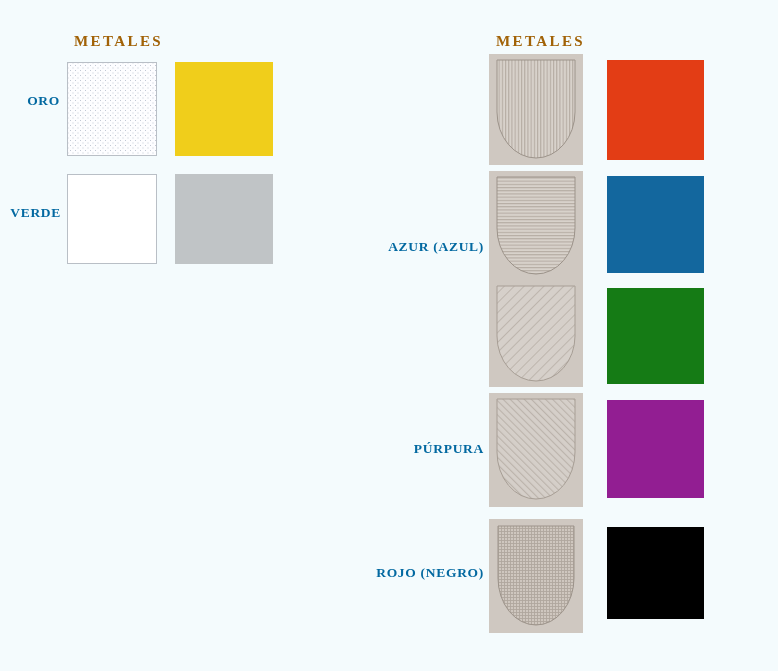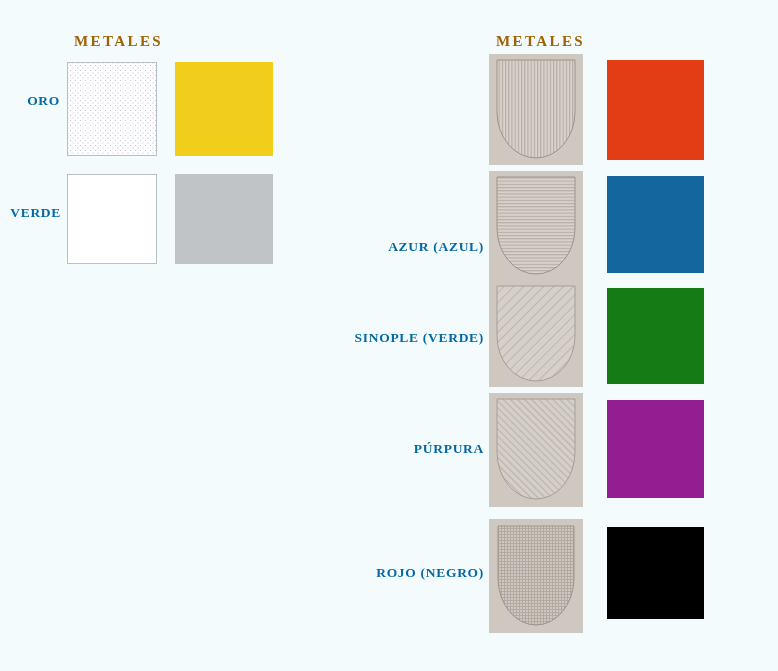--- a/index.html
+++ b/index.html
@@ -140,21 +140,20 @@
       <rect width="94" height="110" fill="#cfc8c1"></rect>
       <g clip-path="url(#clip-shield-2)">
         <rect width="94" height="110" fill="url(#pat-horizontal)"></rect>
       </g>
       <path d="M8 6 H86 V57 A39 46 0 0 1 47 103 A39 46 0 0 1 8 57 Z" fill="none" stroke="#9c938a" stroke-width="1"></path>
     </svg>
   </div>
 
   <div class="color-swatch" style="left: 607px; top: 176px; width: 97px; height: 97px; background: #13679e;"></div>
 
-  <div class="row-label" style="left: 336px; top: 330px; width: 148px;">SINOPLE (VERDE)</div>
 
   <div class="hatch-tile shield-tile" style="left: 489px; top: 281px; width: 94px; height: 106px;">
     <svg viewBox="0 0 94 106" preserveAspectRatio="none">
       <defs>
         <pattern id="pat-diag-dexter" width="7" height="7" patternUnits="userSpaceOnUse" patternTransform="rotate(45)">
           <rect width="7" height="7" fill="#d6d0ca"></rect>
           <rect x="0" y="0" width="1" height="7" fill="#bdb5ad"></rect>
         </pattern>
         <clipPath id="clip-shield-3">
           <path d="M8 5 H86 V55 A39 45 0 0 1 47 100 A39 45 0 0 1 8 55 Z"></path>

